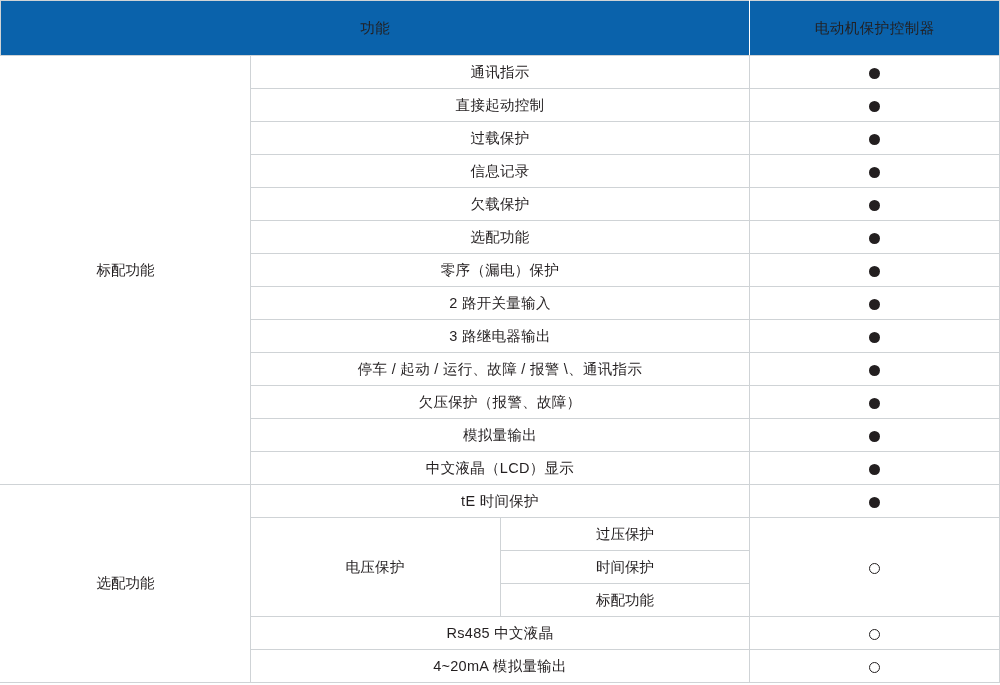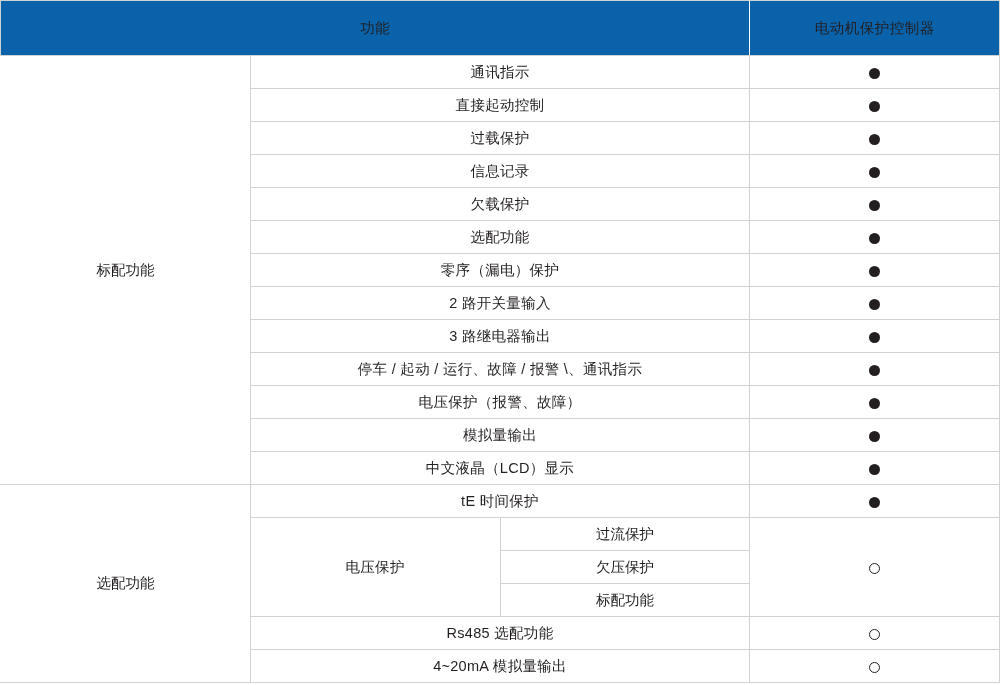--- a/index.html
+++ b/index.html
@@ -137,50 +137,50 @@
       </tr>
       <tr>
         <td class="item" colspan="2">3 路继电器输出</td>
         <td class="mark"><span class="dot-filled"></span></td>
       </tr>
       <tr>
         <td class="item" colspan="2">停车 / 起动 / 运行、故障 / 报警 \、通讯指示</td>
         <td class="mark"><span class="dot-filled"></span></td>
       </tr>
       <tr>
-        <td class="item" colspan="2">电压保护（报警、故障）</td>
+        <td class="item" colspan="2">欠压保护（报警、故障）</td>
         <td class="mark"><span class="dot-filled"></span></td>
       </tr>
       <tr>
         <td class="item" colspan="2">模拟量输出</td>
         <td class="mark"><span class="dot-filled"></span></td>
       </tr>
       <tr>
         <td class="item" colspan="2">中文液晶（LCD）显示</td>
         <td class="mark"><span class="dot-filled"></span></td>
       </tr>
 
       <tr>
         <td class="group" rowspan="6">选配功能</td>
         <td class="item" colspan="2">tE 时间保护</td>
         <td class="mark"><span class="dot-filled"></span></td>
       </tr>
       <tr>
         <td class="item" rowspan="3">电压保护</td>
-        <td class="sub">过流保护</td>
+        <td class="sub">过压保护</td>
         <td class="mark" rowspan="3"><span class="dot-open"></span></td>
       </tr>
       <tr>
-        <td class="sub">欠压保护</td>
+        <td class="sub">时间保护</td>
       </tr>
       <tr>
         <td class="sub">标配功能</td>
       </tr>
       <tr>
-        <td class="item" colspan="2">Rs485 选配功能</td>
+        <td class="item" colspan="2">Rs485 中文液晶</td>
         <td class="mark"><span class="dot-open"></span></td>
       </tr>
       <tr>
         <td class="item" colspan="2">4~20mA 模拟量输出</td>
         <td class="mark"><span class="dot-open"></span></td>
       </tr>
 
     </tbody>
   </table>
 </div>

